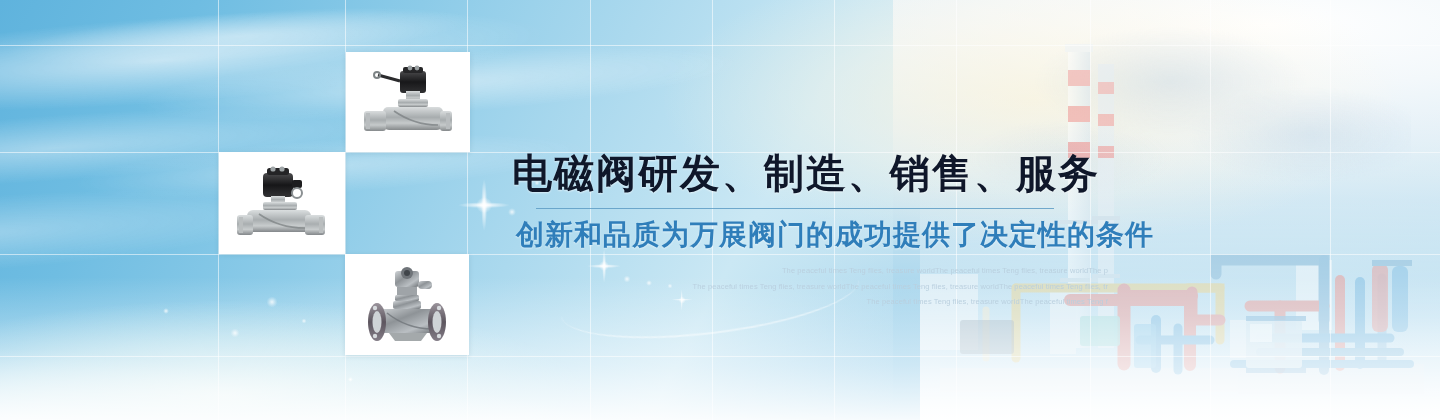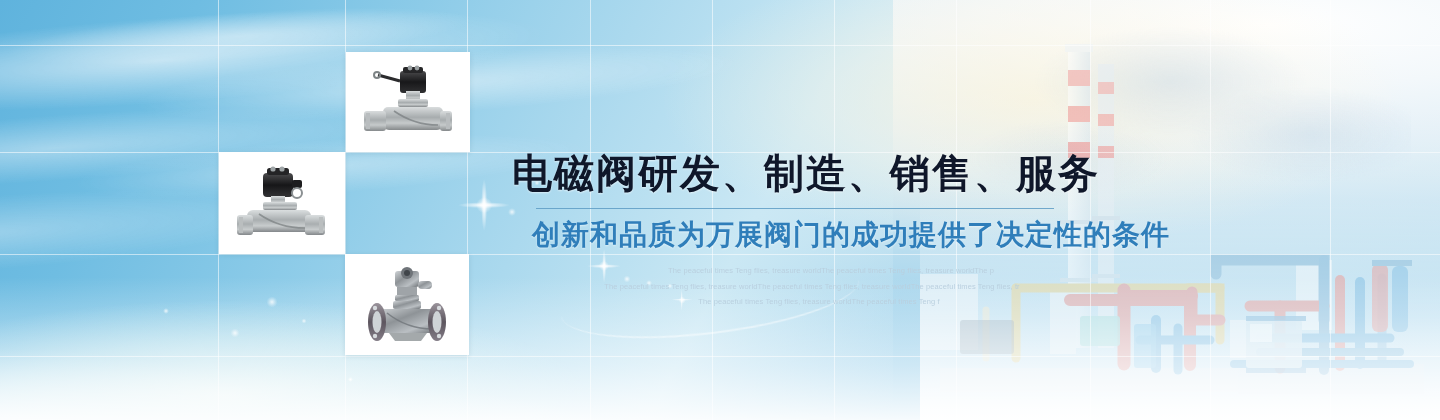--- a/index.html
+++ b/index.html
@@ -120,40 +120,40 @@
     white-space:nowrap;
     text-shadow:0 1px 2px rgba(255,255,255,.55);
   }
   .rule{
     margin:10px 0 8px 24px;
     width:518px;height:1px;
     background:#5e9cc4;
     opacity:.85;
   }
   .subhead{
-    margin:0 0 0 20px;
+    margin:0 0 0 4px;
     font-size:28px;
     line-height:36px;
     font-weight:bold;
     letter-spacing:1px;
     color:#2f7eba;
     white-space:nowrap;
     text-shadow:0 1px 2px rgba(255,255,255,.5);
   }
   .blurb{
     margin:12px 0 0 0;
     width:600px;
     text-align:center;
     color:#b9cfde;
     font-size:7.5px;
     line-height:11.5px;
     letter-spacing:.1px;
     opacity:.95;
   }
-  .blurb p{margin:4px;}
+  .blurb p{margin:4px;text-align:right;}
   .blurb p:nth-child(1){padding-left:38px;}
   .blurb p:nth-child(2){padding-left:0;}
   .blurb p:nth-child(3){padding-left:14px;}
 </style>
 </head>
 <body>
 
 <div class="banner">
 
   <div class="sky-base"></div>

